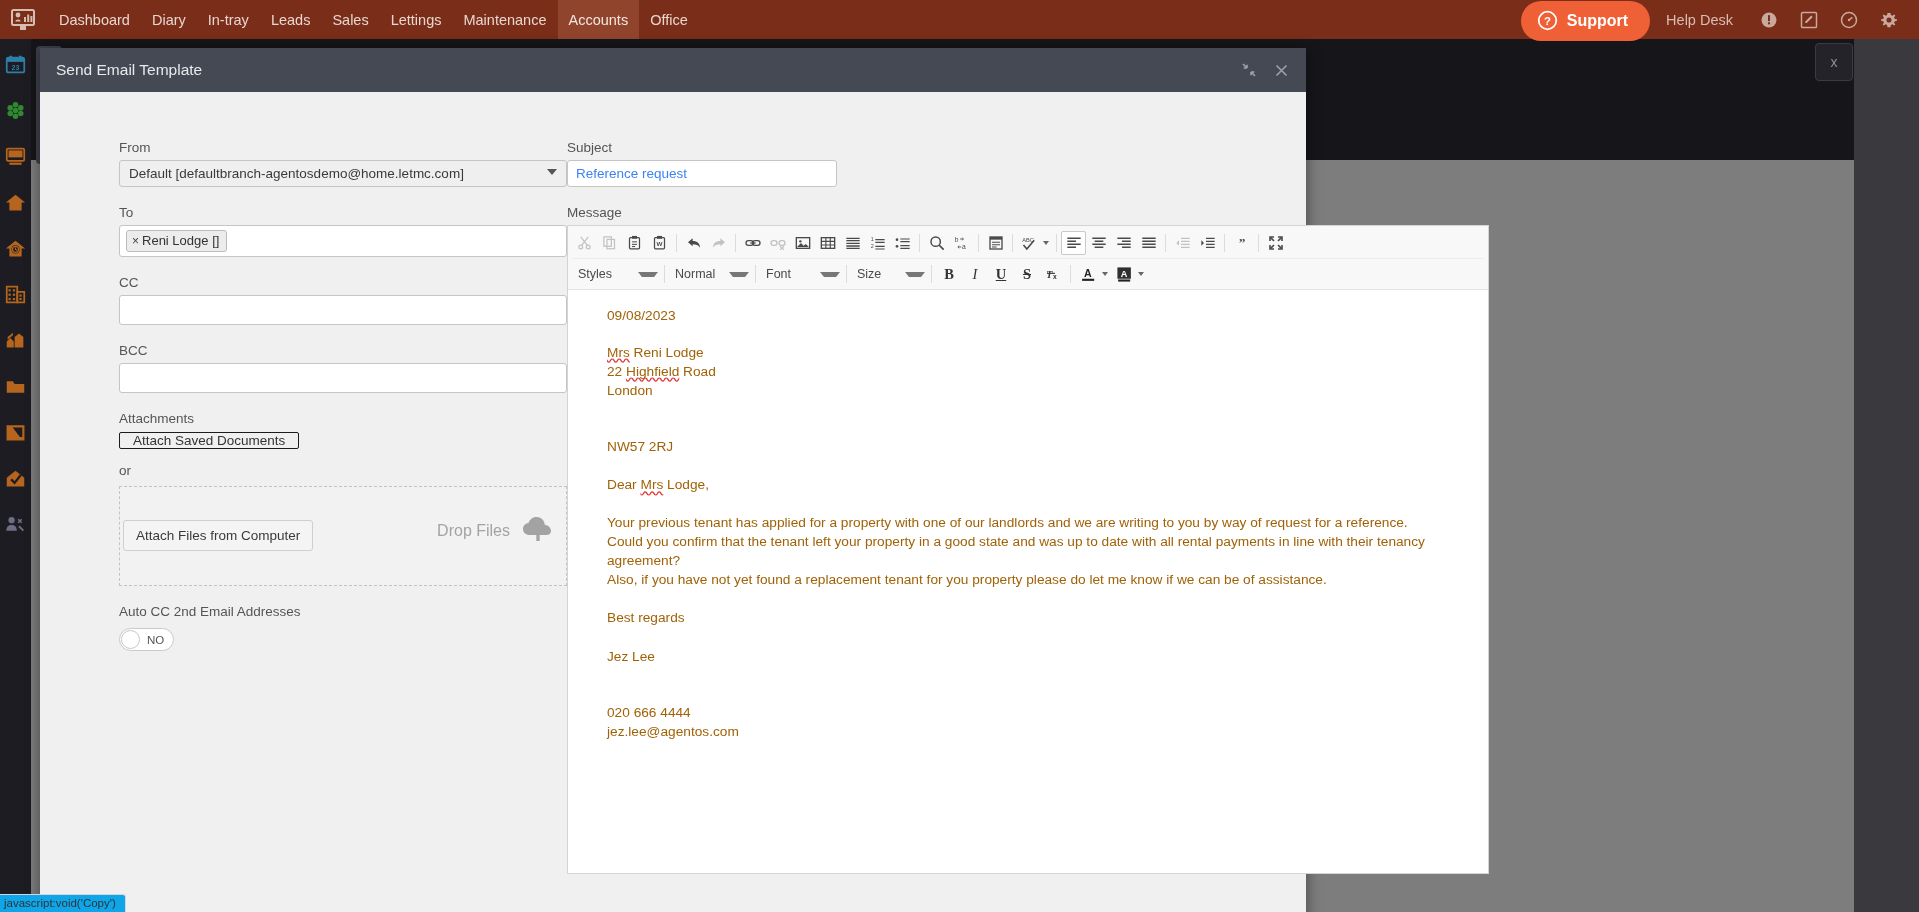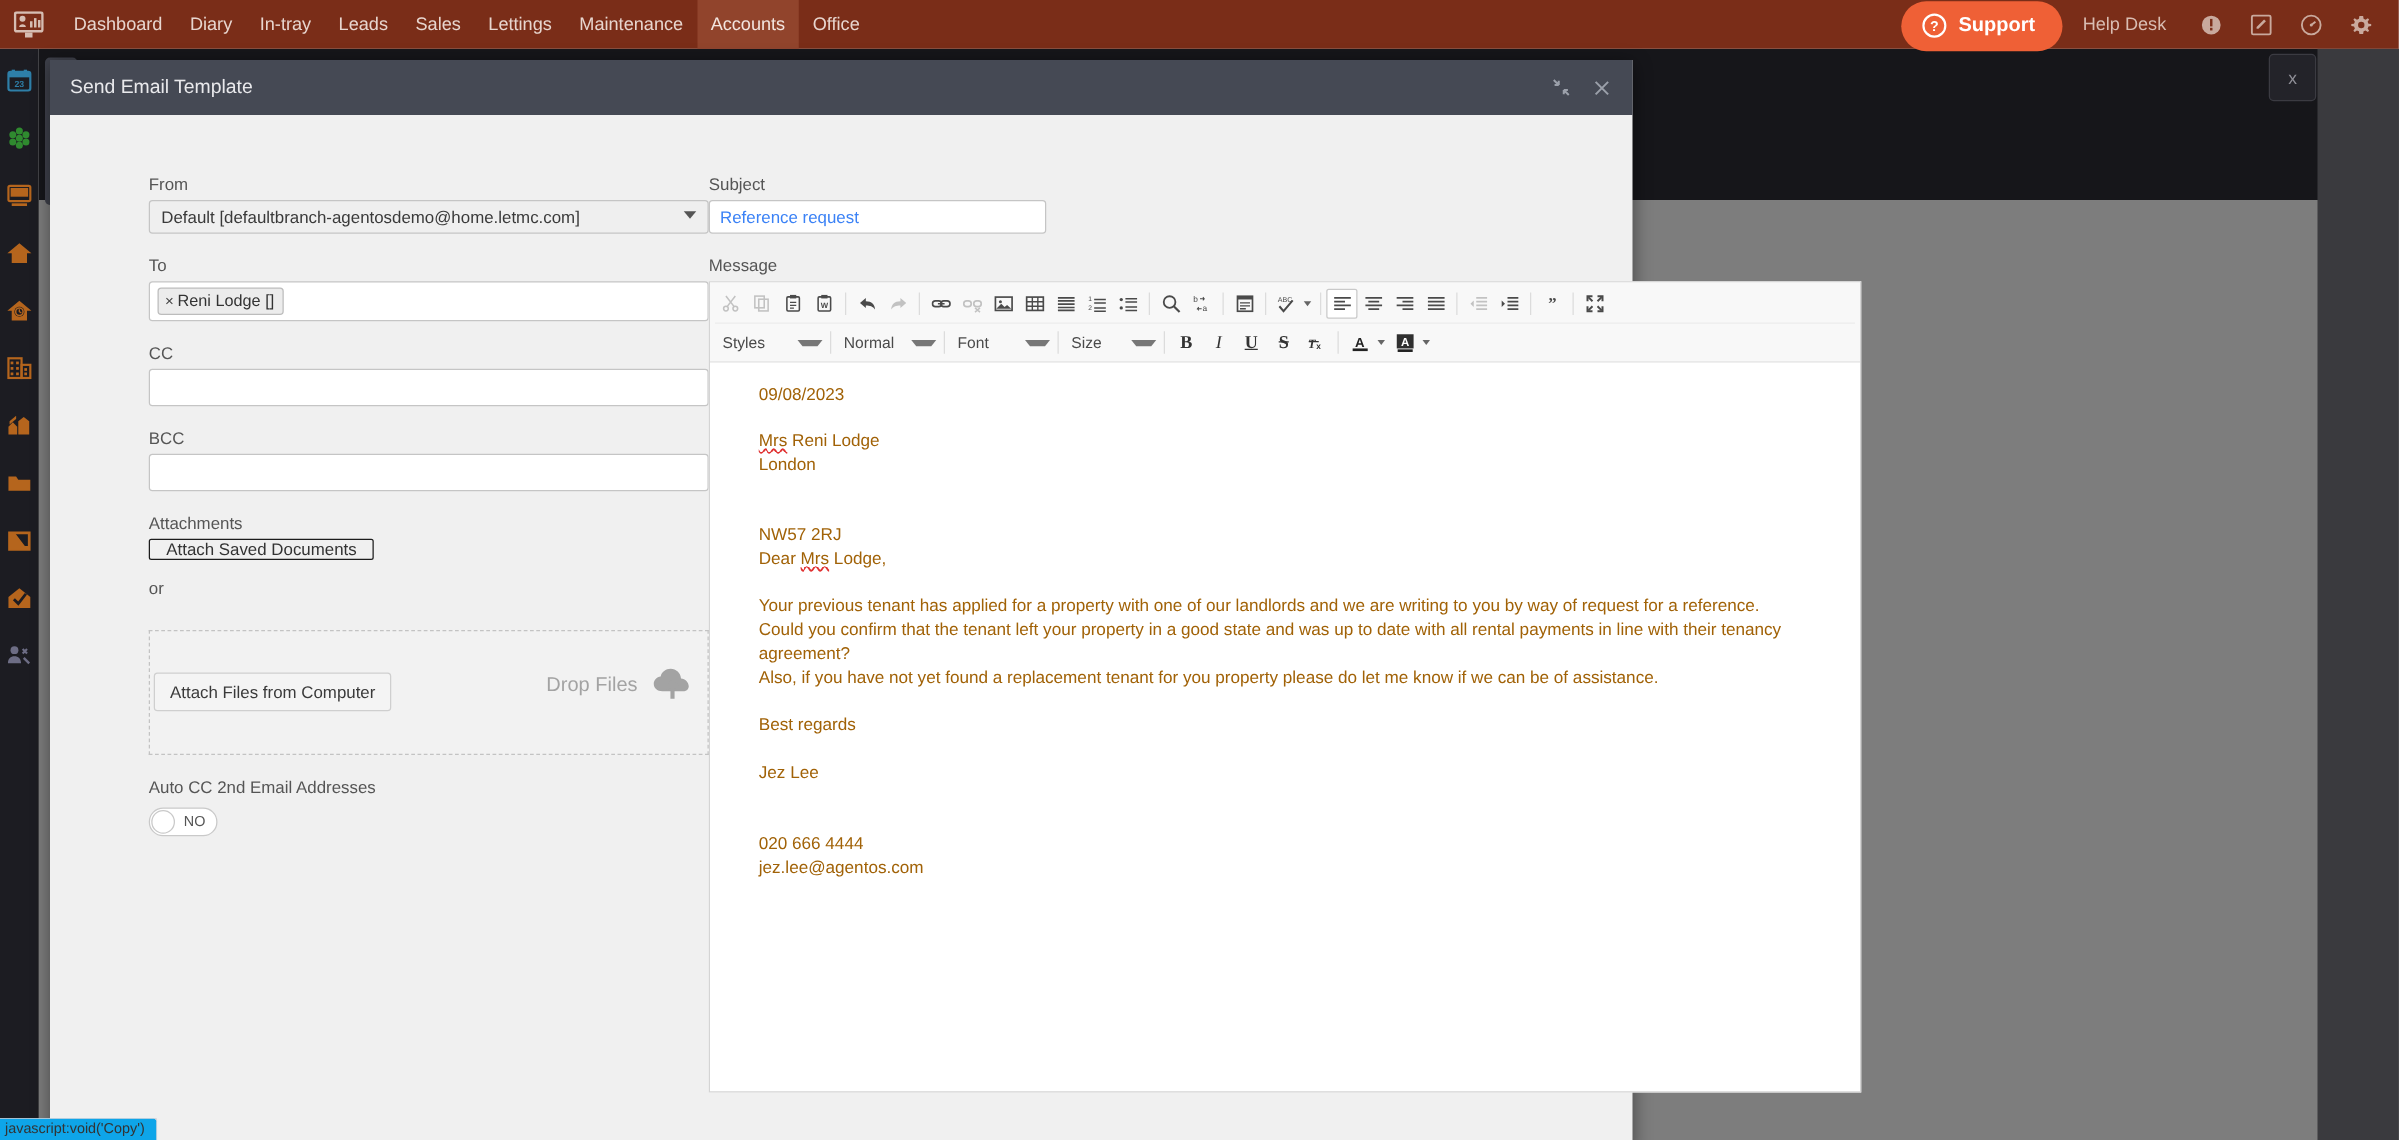--- a/index.html
+++ b/index.html
@@ -162,21 +162,21 @@
     background: #fff; border: 1px solid #c5c5c5; border-radius: 3px;
     font-size: 13.5px; color: #333; padding: 0 8px;
     font-family: "Liberation Sans", sans-serif;
   }
   .btn-strong {
     background: #f0f0f0; border: 1.6px solid #1c1c1c; border-radius: 2px;
     font-size: 13.5px; color: #333;
     padding: 0 13px; cursor: pointer;
     font-family: "Liberation Sans", sans-serif;
   }
-  .or-text { font-size: 13.5px; color: #555; margin: 14px 0 26px 0; }
+  .or-text { font-size: 13.5px; color: #555; margin: 14px 0 8px 0; }
   .dropzone {
     width: 448px; height: 100px;
     border: 1px dashed #c3c3c3; background: #f2f2f2;
     position: relative;
   }
   .btn-light {
     position: absolute; left: 3px; top: 33px;
     background: #f4f4f4; border: 1px solid #cfcfcf; border-radius: 3px;
     font-size: 13.5px; color: #3a3a3a;
     padding: 7px 12px; cursor: pointer;
@@ -742,23 +742,26 @@
               </div>
               <span class="tb-mini-caret"></span>
             </div>
           </div>
 
           <div class="editor-body">
             <p class="tight">09/08/2023</p>
             <p style="margin-bottom:0;margin-top:18px">
               <span class="spell">Mrs</span><span> Reni Lodge</span>
             </p>
+            <p class="tight">
+              <span>22 </span><span class="spell">Highfield</span><span> Road</span>
+            </p>
             <p style="margin-bottom:0">London</p>
             <p style="margin-top:37px;margin-bottom:0">NW57 2RJ</p>
-            <p style="margin-bottom:0">
+            <p style="margin-top:19px;margin-bottom:0">
               <span>Dear </span><span class="spell">Mrs</span><span> Lodge,</span>
             </p>
             <p style="margin-top:19px;margin-bottom:0">Your previous tenant has applied for a property with one of our landlords and we are writing to you by way of request for a reference.</p>
             <p class="tight">Could you confirm that the tenant left your property in a good state and was up to date with all rental payments in line with their tenancy agreement?</p>
             <p style="margin-bottom:0">Also, if you have not yet found a replacement tenant for you property please do let me know if we can be of assistance.</p>
             <p style="margin-top:19px;margin-bottom:0">Best regards</p>
             <p style="margin-top:19px;margin-bottom:0">Jez Lee</p>
             <p style="margin-top:37px;margin-bottom:0">020 666 4444</p>
             <p class="tight">jez.lee@agentos.com</p>
           </div>

